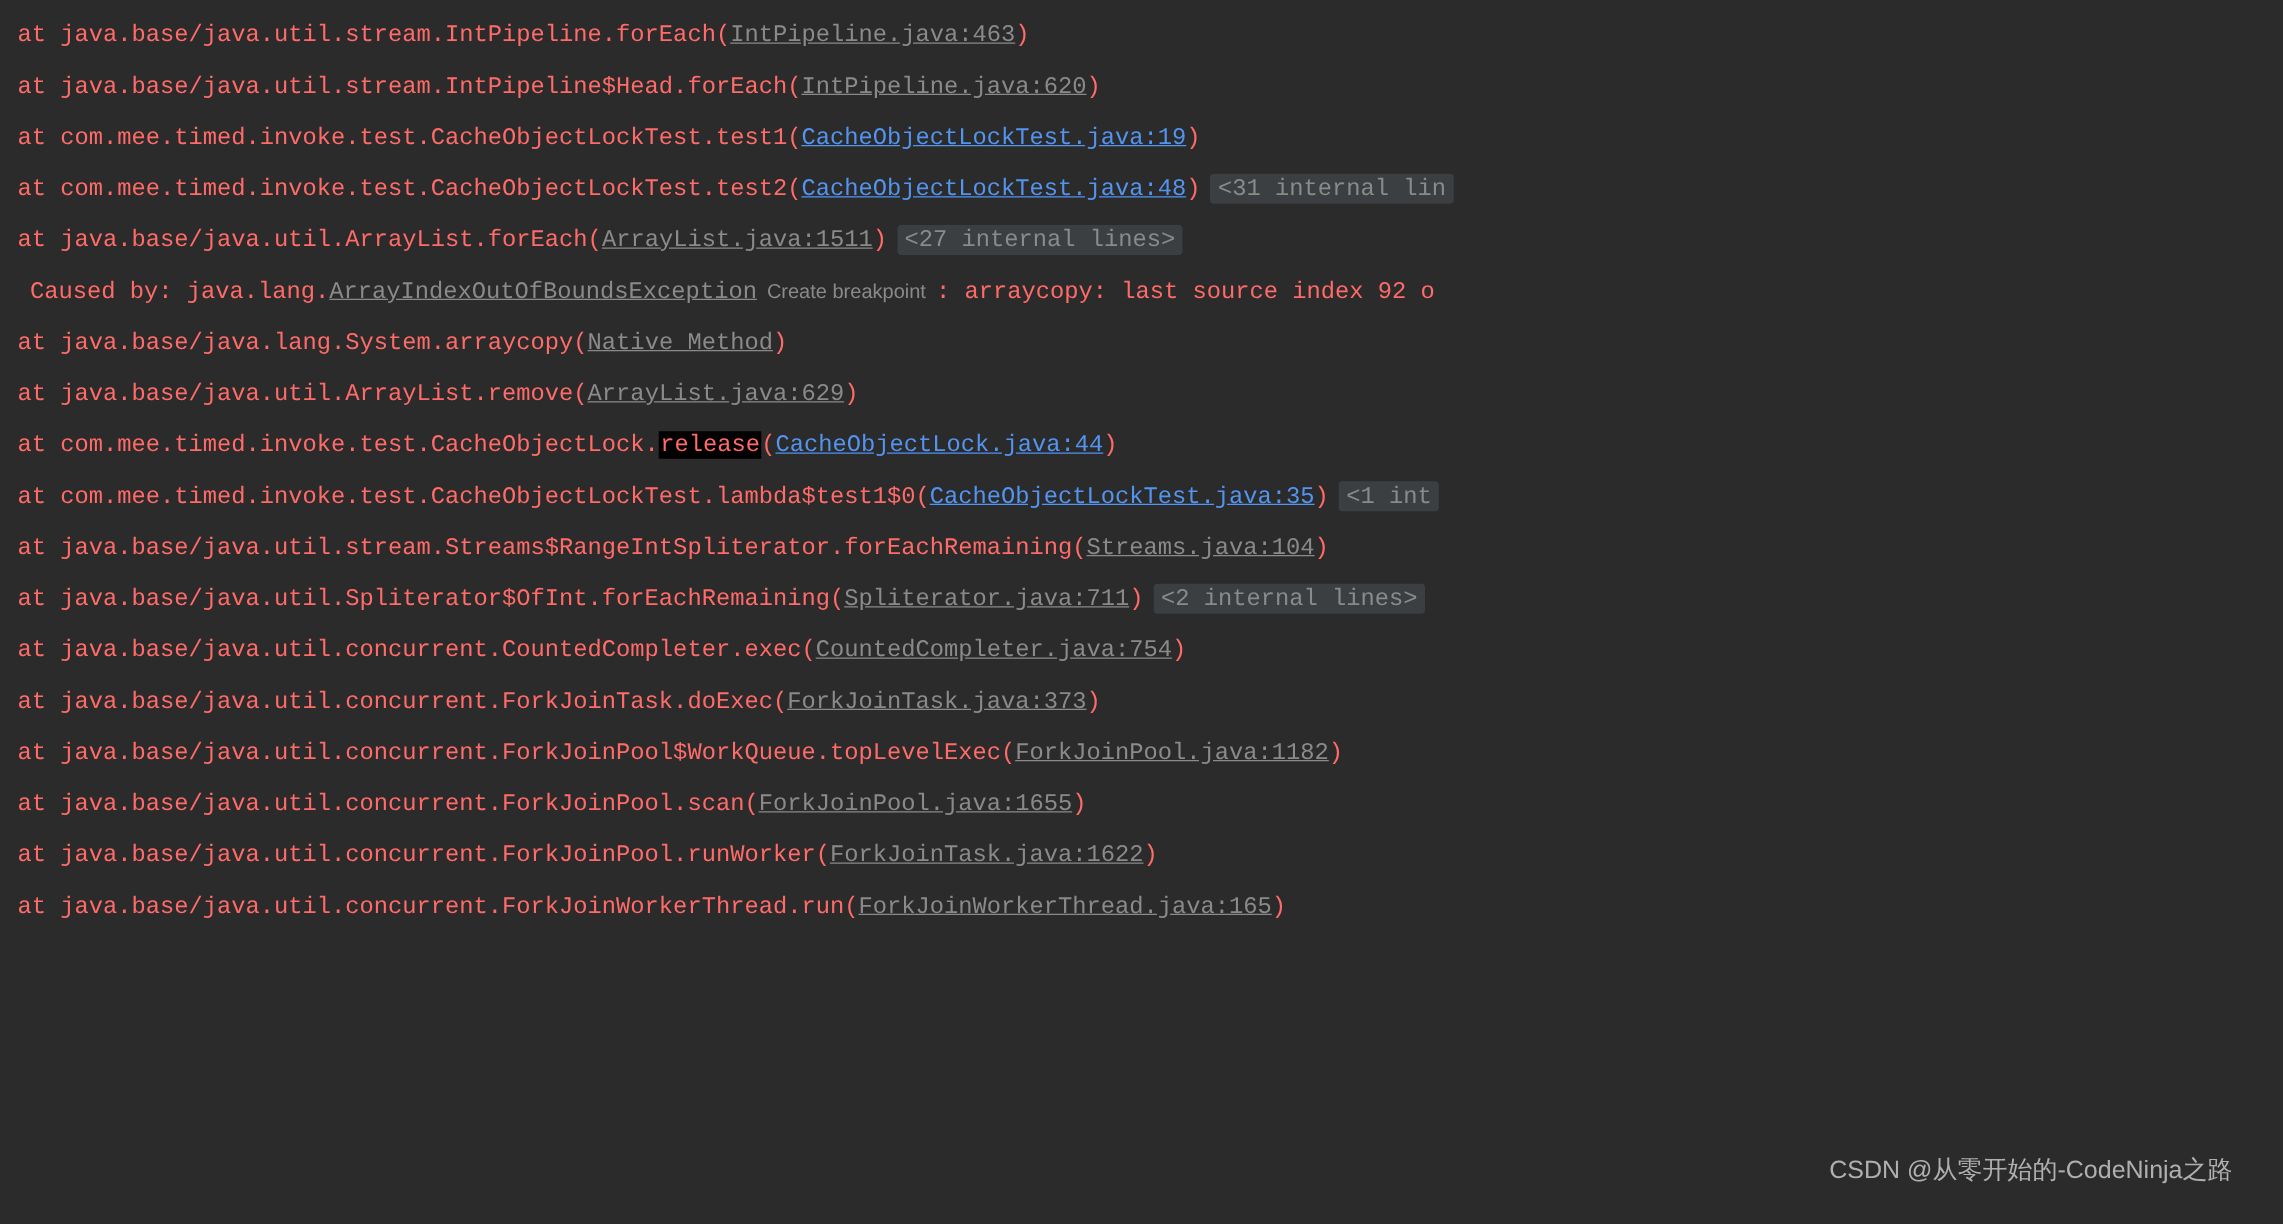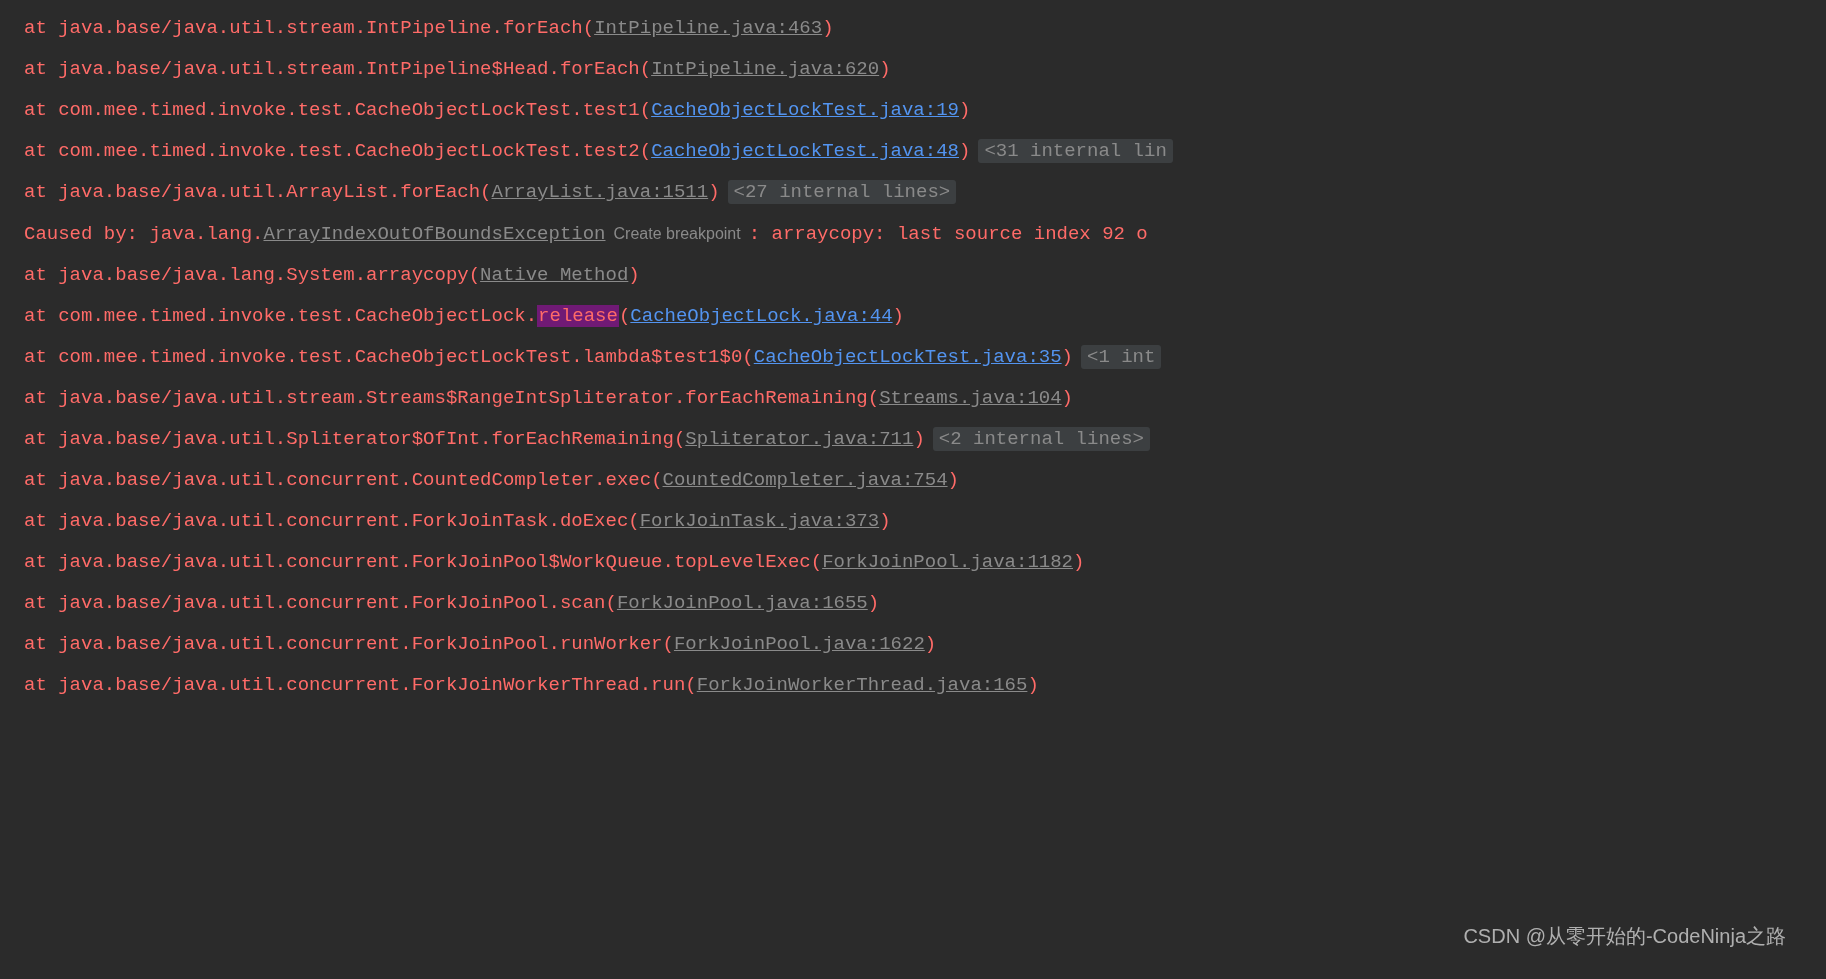--- a/index.html
+++ b/index.html
@@ -7,21 +7,21 @@
     padding: 8px 0;
     background: #2b2b2b;
     font-family: 'Consolas', 'Monaco', 'Courier New', monospace;
     font-size: 19px;
     line-height: 41px;
     color: #cc7832;
     overflow: hidden;
     white-space: nowrap;
   }
   .line {
-    padding-left: 24px;
+    padding-left: 14px;
   }
   .line.root {
     padding-left: 0;
     margin-left: 24px;
   }
   .red { color: #ff6b68; }
   .paren { color: #ff6b68; }
   .gray-link {
     color: #8a8a8a;
     text-decoration: underline;
@@ -40,21 +40,21 @@
     margin-left: 8px;
     text-align: right;
   }
   .create-bp {
     color: #8a8a8a;
     font-family: -apple-system, BlinkMacSystemFont, 'Segoe UI', sans-serif;
     font-size: 16px;
     padding: 0 8px;
   }
   .highlight {
-    background: #701a75;
+    background: #000000;
     color: #ff6b68;
     padding: 0 1px;
   }
   .watermark {
     position: fixed;
     bottom: 22px;
     right: 40px;
     color: rgba(220,220,220,0.75);
     font-family: -apple-system, sans-serif;
     font-size: 20px;
@@ -65,24 +65,25 @@
 <body>
 
 <div id="container">
     <div class="line"><span class="red">at </span><span class="red">java.base/java.util.stream.IntPipeline.forEach</span><span class="paren">(</span><span class="gray-link">IntPipeline.java:463</span><span class="paren">)</span></div>
     <div class="line"><span class="red">at </span><span class="red">java.base/java.util.stream.IntPipeline$Head.forEach</span><span class="paren">(</span><span class="gray-link">IntPipeline.java:620</span><span class="paren">)</span></div>
     <div class="line"><span class="red">at </span><span class="red">com.mee.timed.invoke.test.CacheObjectLockTest.test1</span><span class="paren">(</span><span class="blue-link">CacheObjectLockTest.java:19</span><span class="paren">)</span></div>
     <div class="line"><span class="red">at </span><span class="red">com.mee.timed.invoke.test.CacheObjectLockTest.test2</span><span class="paren">(</span><span class="blue-link">CacheObjectLockTest.java:48</span><span class="paren">)</span><span class="collapsed">&lt;31 internal lin</span></div>
     <div class="line"><span class="red">at </span><span class="red">java.base/java.util.ArrayList.forEach</span><span class="paren">(</span><span class="gray-link">ArrayList.java:1511</span><span class="paren">)</span><span class="collapsed">&lt;27 internal lines&gt;</span></div>
     <div class="line root"><span class="red">Caused by: java.lang.</span><span class="gray-link">ArrayIndexOutOfBoundsException</span><span class="create-bp">Create breakpoint</span><span class="red">: arraycopy: last source index 92 o</span></div>
     <div class="line"><span class="red">at </span><span class="red">java.base/java.lang.System.arraycopy</span><span class="paren">(</span><span class="gray-link">Native Method</span><span class="paren">)</span></div>
+    <div class="line"><span class="red">at </span><span class="red">java.base/java.util.ArrayList.remove</span><span class="paren">(</span><span class="gray-link">ArrayList.java:629</span><span class="paren">)</span></div>
     <div class="line"><span class="red">at </span><span class="red">com.mee.timed.invoke.test.CacheObjectLock.</span><span class="highlight">release</span><span class="paren">(</span><span class="blue-link">CacheObjectLock.java:44</span><span class="paren">)</span></div>
     <div class="line"><span class="red">at </span><span class="red">com.mee.timed.invoke.test.CacheObjectLockTest.lambda$test1$0</span><span class="paren">(</span><span class="blue-link">CacheObjectLockTest.java:35</span><span class="paren">)</span><span class="collapsed">&lt;1 int</span></div>
     <div class="line"><span class="red">at </span><span class="red">java.base/java.util.stream.Streams$RangeIntSpliterator.forEachRemaining</span><span class="paren">(</span><span class="gray-link">Streams.java:104</span><span class="paren">)</span></div>
     <div class="line"><span class="red">at </span><span class="red">java.base/java.util.Spliterator$OfInt.forEachRemaining</span><span class="paren">(</span><span class="gray-link">Spliterator.java:711</span><span class="paren">)</span><span class="collapsed">&lt;2 internal lines&gt;</span></div>
     <div class="line"><span class="red">at </span><span class="red">java.base/java.util.concurrent.CountedCompleter.exec</span><span class="paren">(</span><span class="gray-link">CountedCompleter.java:754</span><span class="paren">)</span></div>
     <div class="line"><span class="red">at </span><span class="red">java.base/java.util.concurrent.ForkJoinTask.doExec</span><span class="paren">(</span><span class="gray-link">ForkJoinTask.java:373</span><span class="paren">)</span></div>
     <div class="line"><span class="red">at </span><span class="red">java.base/java.util.concurrent.ForkJoinPool$WorkQueue.topLevelExec</span><span class="paren">(</span><span class="gray-link">ForkJoinPool.java:1182</span><span class="paren">)</span></div>
     <div class="line"><span class="red">at </span><span class="red">java.base/java.util.concurrent.ForkJoinPool.scan</span><span class="paren">(</span><span class="gray-link">ForkJoinPool.java:1655</span><span class="paren">)</span></div>
-    <div class="line"><span class="red">at </span><span class="red">java.base/java.util.concurrent.ForkJoinPool.runWorker</span><span class="paren">(</span><span class="gray-link">ForkJoinPool.java:1622</span><span class="paren">)</span></div>
+    <div class="line"><span class="red">at </span><span class="red">java.base/java.util.concurrent.ForkJoinPool.runWorker</span><span class="paren">(</span><span class="gray-link">ForkJoinTask.java:1622</span><span class="paren">)</span></div>
     <div class="line"><span class="red">at </span><span class="red">java.base/java.util.concurrent.ForkJoinWorkerThread.run</span><span class="paren">(</span><span class="gray-link">ForkJoinWorkerThread.java:165</span><span class="paren">)</span></div>
   </div>
 <div class="watermark">CSDN @从零开始的-CodeNinja之路</div>
 
 </body></html>

